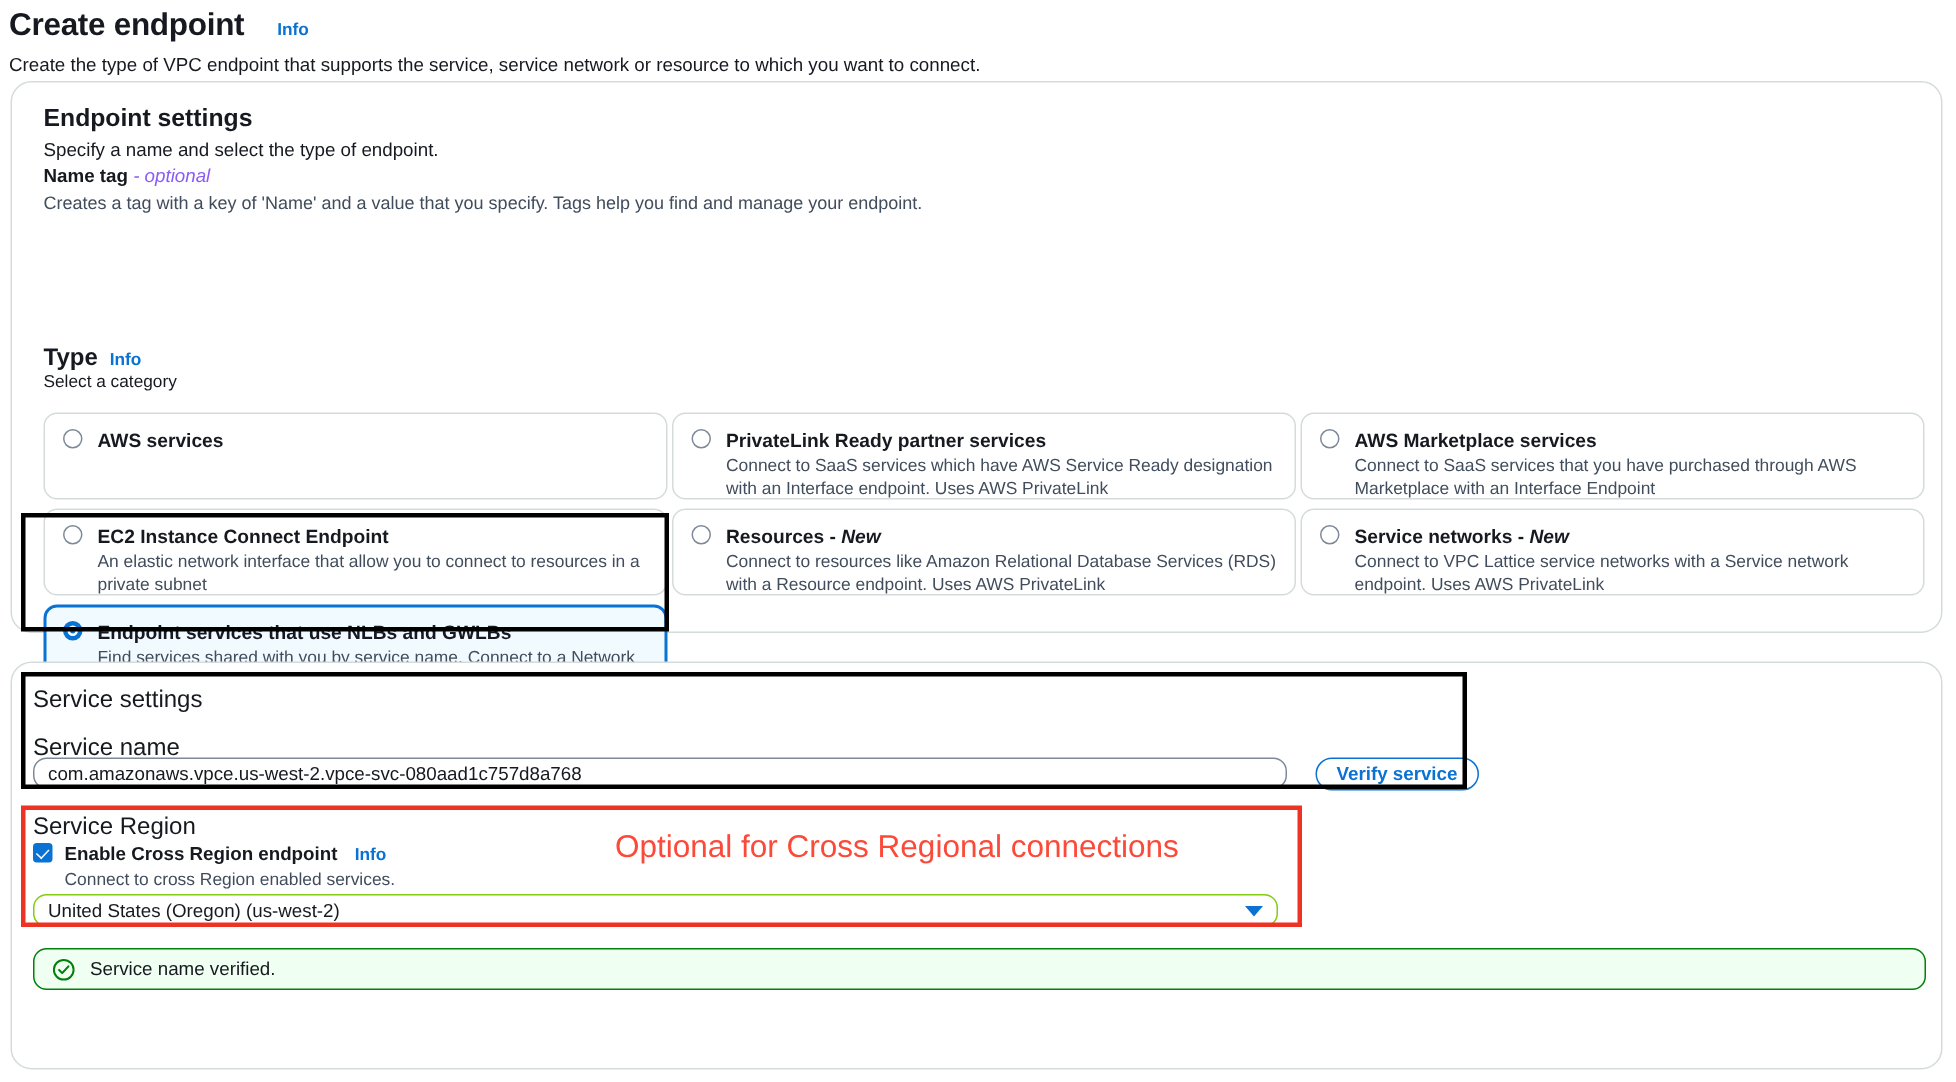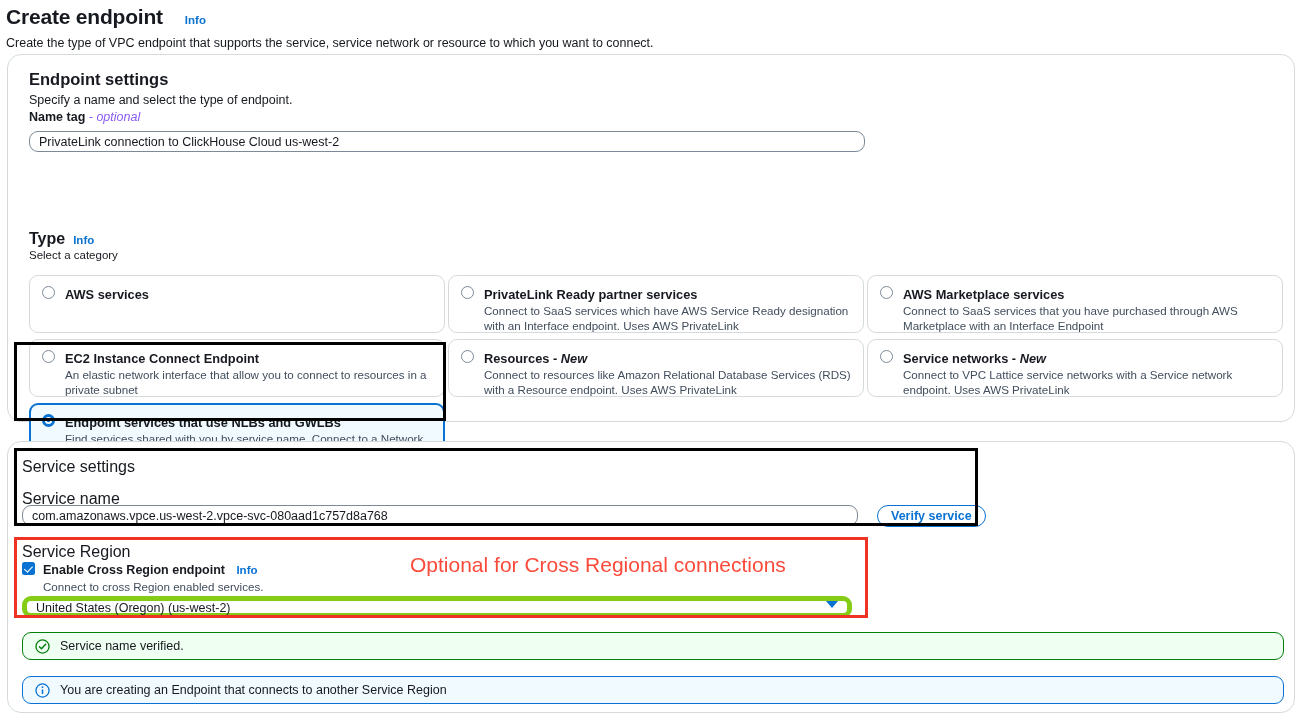--- a/index.html
+++ b/index.html
@@ -143,22 +143,22 @@
     content: ""; position: absolute;
     left: 4px; top: 1.5px; width: 3.5px; height: 7px;
     border: solid #fff; border-width: 0 1.8px 1.8px 0;
     transform: rotate(43deg);
   }
   .cb-label { font-size: 12.5px; font-weight: bold; color: #16191f; line-height: 16px; }
   .cb-desc { font-size: 11.6px; color: #414d5c; line-height: 15px; margin-top: 1px; }
 
   
   .select-box {
-    border: 5px solid #84cc16; border-radius: 9px;
-    height: 22px; background: #fff; display: flex; align-items: flex-start;
+    border: 1px solid #84cc16; border-radius: 9px;
+    height: 22px; background: #fff; display: flex; align-items: center;
     padding: 0 9px; font-size: 12.5px; color: #16191f; cursor: pointer;
   }
   .select-box .val { flex: 1 1 auto; }
   .caret {
     width: 0; height: 0;
     border-left: 6px solid transparent; border-right: 6px solid transparent;
     border-top: 7px solid #0972d3;
   }
 
   
@@ -190,23 +190,21 @@
     <div class="abs" style="left:21px; top:14px;">
       <div class="section-title">Endpoint settings</div>
       <div class="section-sub">Specify a name and select the type of endpoint.</div>
     </div>
 
     <div class="abs" style="left:21px; top:54px; width:836px;">
       <div class="field-label">
         <span>Name tag</span>
         <span class="opt">- optional</span>
       </div>
-      <div class="text-input" style="margin-top:6px; width:836px;">
-        <span>PrivateLink connection to ClickHouse Cloud us-west-2</span>
-      </div>
+      <div class="field-desc">Creates a tag with a key of 'Name' and a value that you specify. Tags help you find and manage your endpoint.</div>
     </div>
 
     <div class="abs" style="left:21px; top:175px;">
       <div class="type-head">
         <span class="t">Type</span>
         <a class="info-link">Info</a>
       </div>
       <div class="type-sub">Select a category</div>
     </div>
 
@@ -301,27 +299,19 @@
     </div>
 
     <div class="alert success abs" style="left:14px; top:190px; width:1262px;">
       <svg class="alert-icon" viewBox="0 0 16 16">
         <circle cx="8" cy="8" r="7" fill="none" stroke="#037f0c" stroke-width="1.4"></circle>
         <path d="M4.7 8.2 L6.9 10.4 L11.3 5.6" fill="none" stroke="#037f0c" stroke-width="1.5" stroke-linecap="round" stroke-linejoin="round"></path>
       </svg>
       <span>Service name verified.</span>
     </div>
 
-    <div class="alert info abs" style="left:14px; top:234px; width:1262px;">
-      <svg class="alert-icon" viewBox="0 0 16 16">
-        <circle cx="8" cy="8" r="7" fill="none" stroke="#0972d3" stroke-width="1.4"></circle>
-        <circle cx="8" cy="4.5" r="0.95" fill="#0972d3"></circle>
-        <rect x="7.2" y="6.6" width="1.6" height="5.2" rx="0.7" fill="#0972d3"></rect>
-      </svg>
-      <span>You are creating an Endpoint that connects to another Service Region</span>
-    </div>
   </div>
 
   <div class="annot-black" id="annot-service-settings"></div>
   <div class="annot-red" id="annot-service-region"></div>
   <div class="annot-red-text">Optional for Cross Regional connections</div>
 
 </div>
 
 </body></html>

